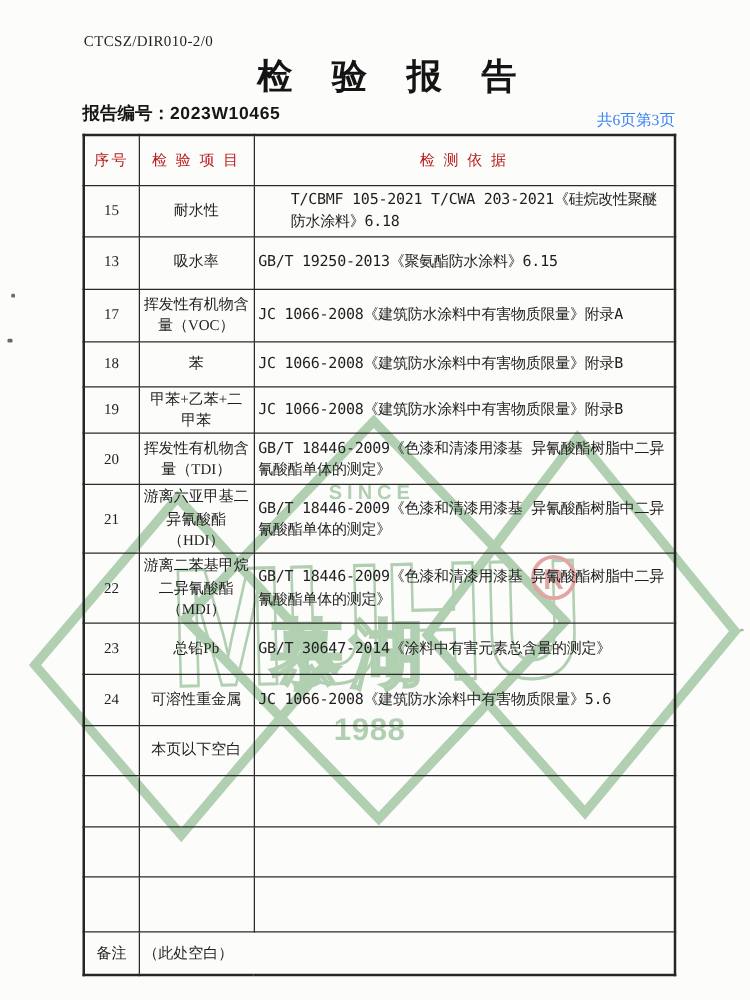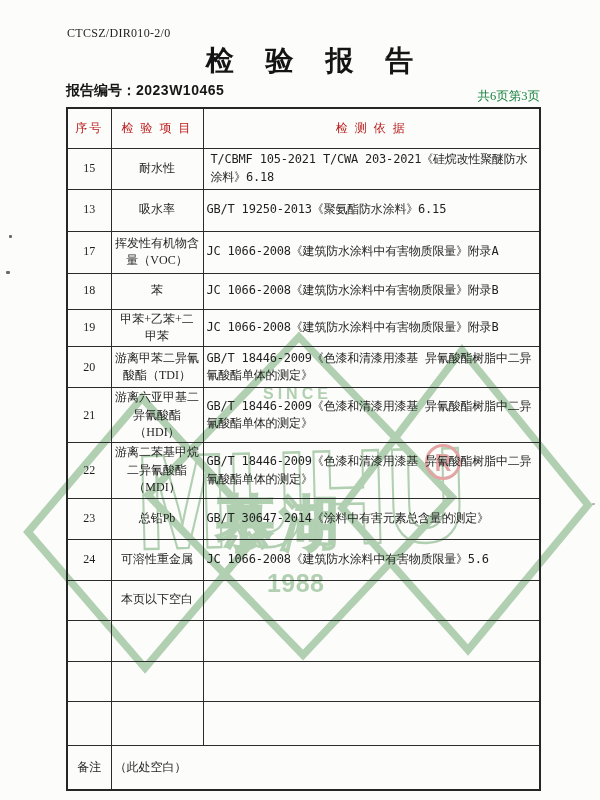--- a/index.html
+++ b/index.html
@@ -28,21 +28,21 @@
     letter-spacing:5px;word-spacing:14px;padding-left:12px;
   }
   .report-no{
     position:absolute;left:66px;top:82px;
     font-family:"Liberation Sans","DejaVu Sans",sans-serif;
     font-weight:700;font-size:14px;color:#161616;
   }
   .report-no .num{letter-spacing:.5px;}
   .page-info{
     position:absolute;right:60px;top:88px;
-    font-size:12.5px;color:#15803d;
+    font-size:12.5px;color:#3b82f6;
   }
 
   table.report{
     position:absolute;left:66px;top:107px;
     width:473px;table-layout:fixed;
     border-collapse:collapse;
     background:transparent;
     border:2px solid #262626;
   }
   table.report td,table.report th{
@@ -54,21 +54,21 @@
     overflow:hidden;
   }
   th.h{letter-spacing:2px;font-size:12.5px;color:#b91c1c;}
   td.no{text-align:center;font-size:12.5px;}
   td.item{text-align:center;}
   td.basis{
     text-align:left;
     font-family:"DejaVu Sans Mono","Liberation Mono",monospace;
     font-size:11.5px;letter-spacing:-.2px;
   }
-  td.basis.indent{padding-left:7px;}
+  td.basis.indent{padding-left:29px;}
   td.remark-val{
     text-align:left;padding-left:12px;
     font-size:12.5px;
   }
   .speck{position:absolute;background:#6a6a6a;border-radius:1px;}
 </style>
 </head>
 <body>
 
 <div class="page">
@@ -130,21 +130,21 @@
         <td class="item">苯</td>
         <td class="basis">JC 1066-2008《建筑防水涂料中有害物质限量》附录B</td>
       </tr>
       <tr style="height:34px">
         <td class="no">19</td>
         <td class="item">甲苯+乙苯+二甲苯</td>
         <td class="basis">JC 1066-2008《建筑防水涂料中有害物质限量》附录B</td>
       </tr>
       <tr style="height:41px">
         <td class="no">20</td>
-        <td class="item">游离甲苯二异氰酸酯（TDI）</td>
+        <td class="item">挥发性有机物含量（TDI）</td>
         <td class="basis">GB/T 18446-2009《色漆和清漆用漆基 异氰酸酯树脂中二异氰酸酯单体的测定》</td>
       </tr>
       <tr style="height:41px">
         <td class="no">21</td>
         <td class="item">游离六亚甲基二异氰酸酯（HDI）</td>
         <td class="basis">GB/T 18446-2009《色漆和清漆用漆基 异氰酸酯树脂中二异氰酸酯单体的测定》</td>
       </tr>
       <tr style="height:41px">
         <td class="no">22</td>
         <td class="item">游离二苯基甲烷二异氰酸酯（MDI）</td>
@@ -173,21 +173,21 @@
       <tr style="height:40px">
         <td class="no"></td>
         <td class="item"></td>
         <td class="basis"></td>
       </tr>
       <tr style="height:44px">
         <td class="no"></td>
         <td class="item"></td>
         <td class="basis"></td>
       </tr>
-      <tr style="height:45px">
+      <tr style="height:35px">
         <td class="no">备注</td>
         <td class="remark-val" colspan="2">（此处空白）</td>
       </tr>
     </tbody>
       </table>
 
     <div class="speck" style="left:9px;top:235px;width:3px;height:3px;"></div>
     <div class="speck" style="left:6px;top:271px;width:4px;height:3px;"></div>
     <div class="speck" style="left:592px;top:503px;width:3px;height:2px;opacity:.5;"></div>
   </div>

